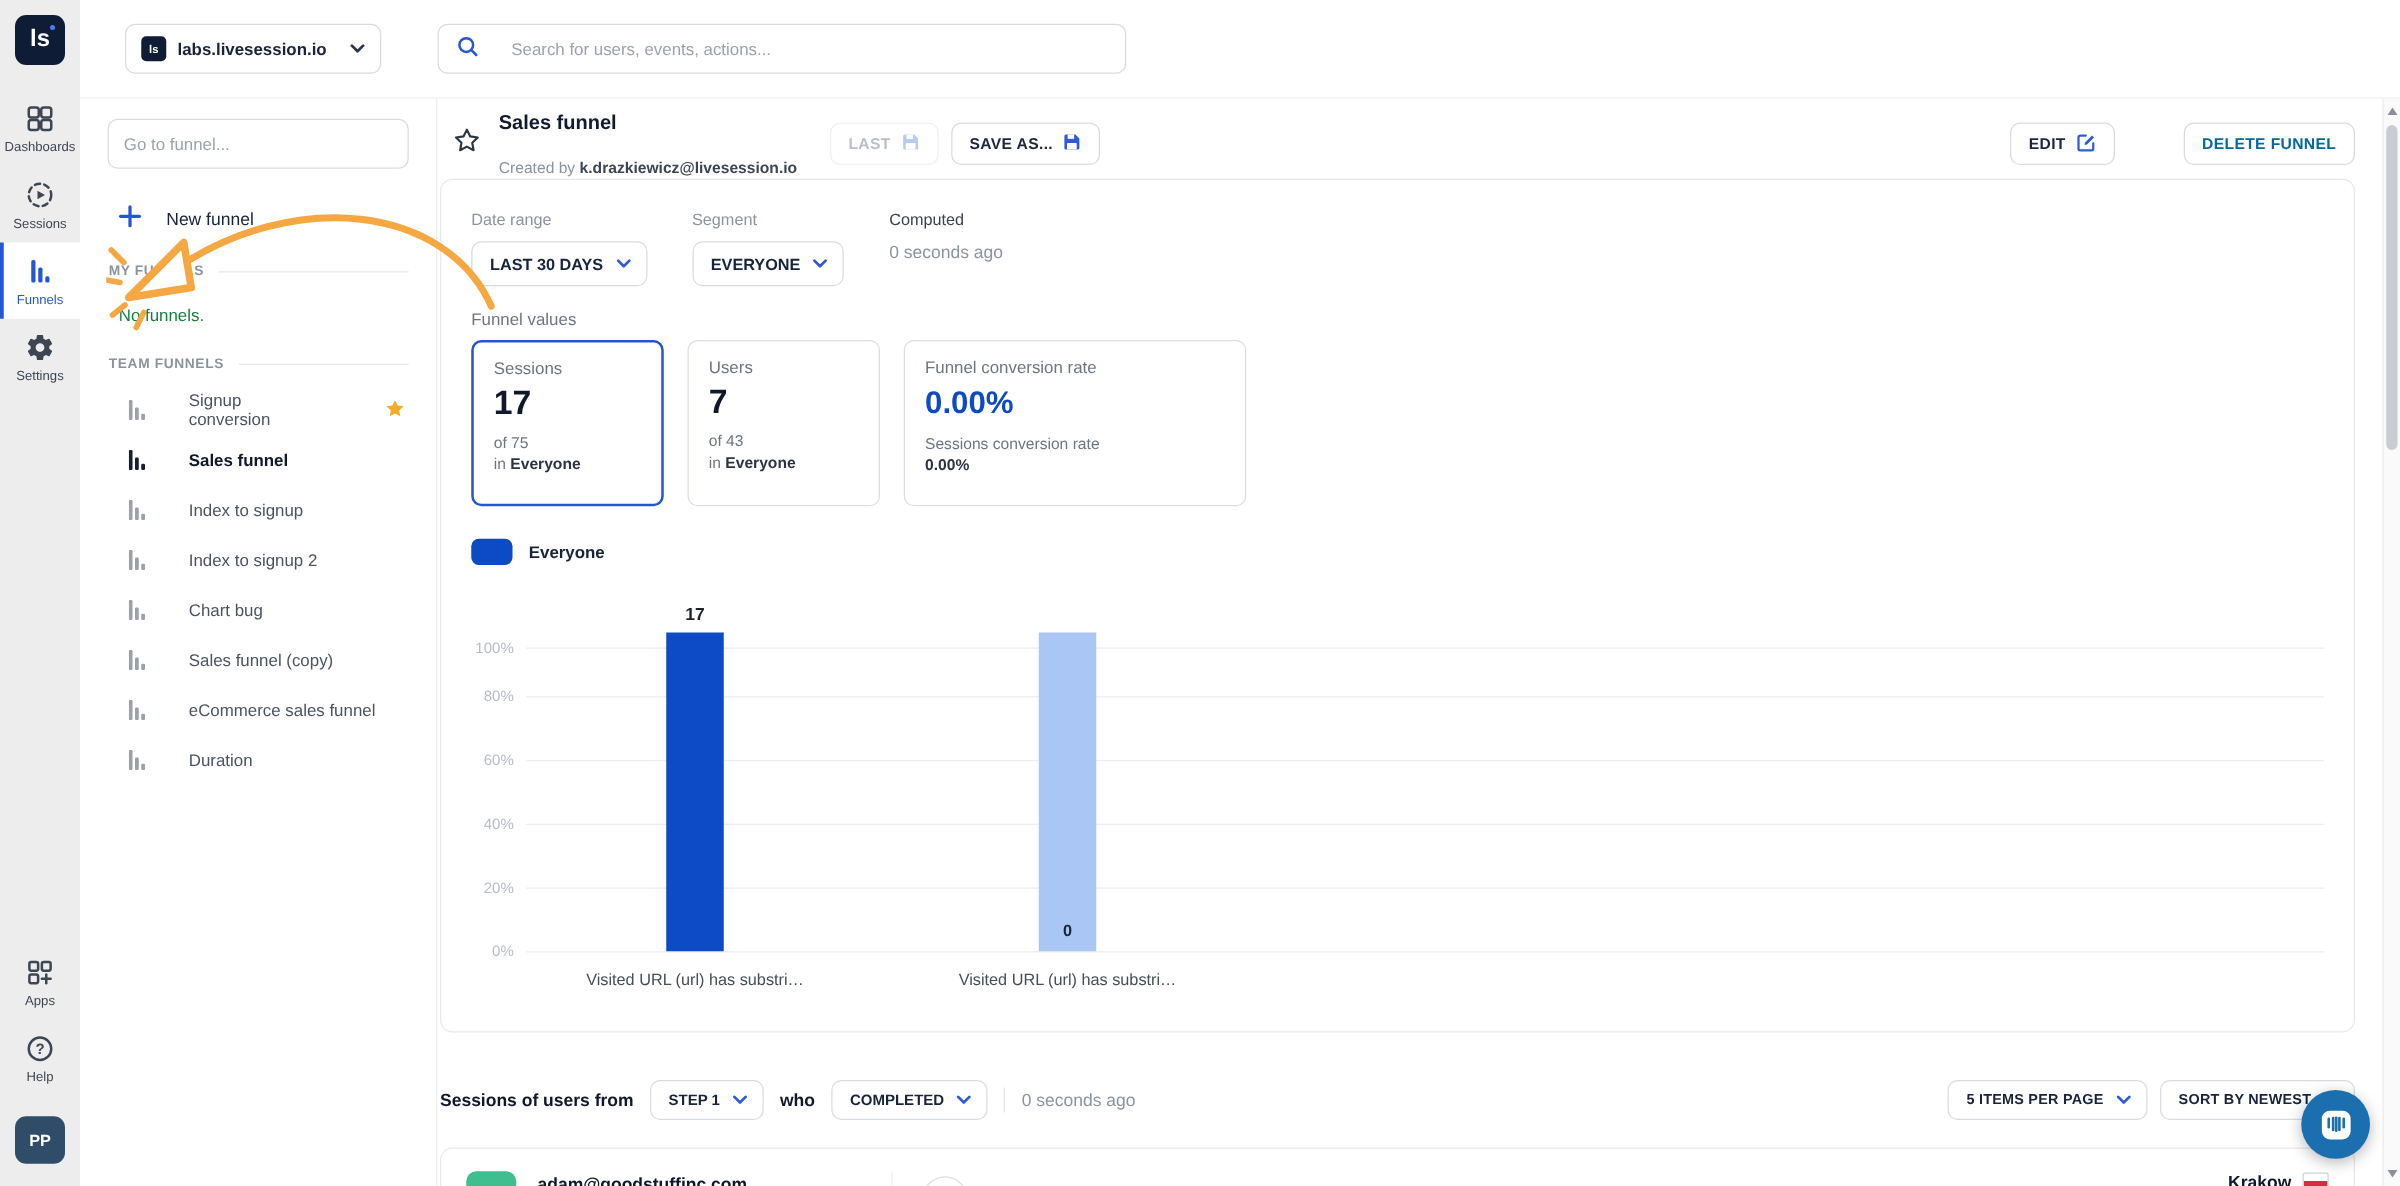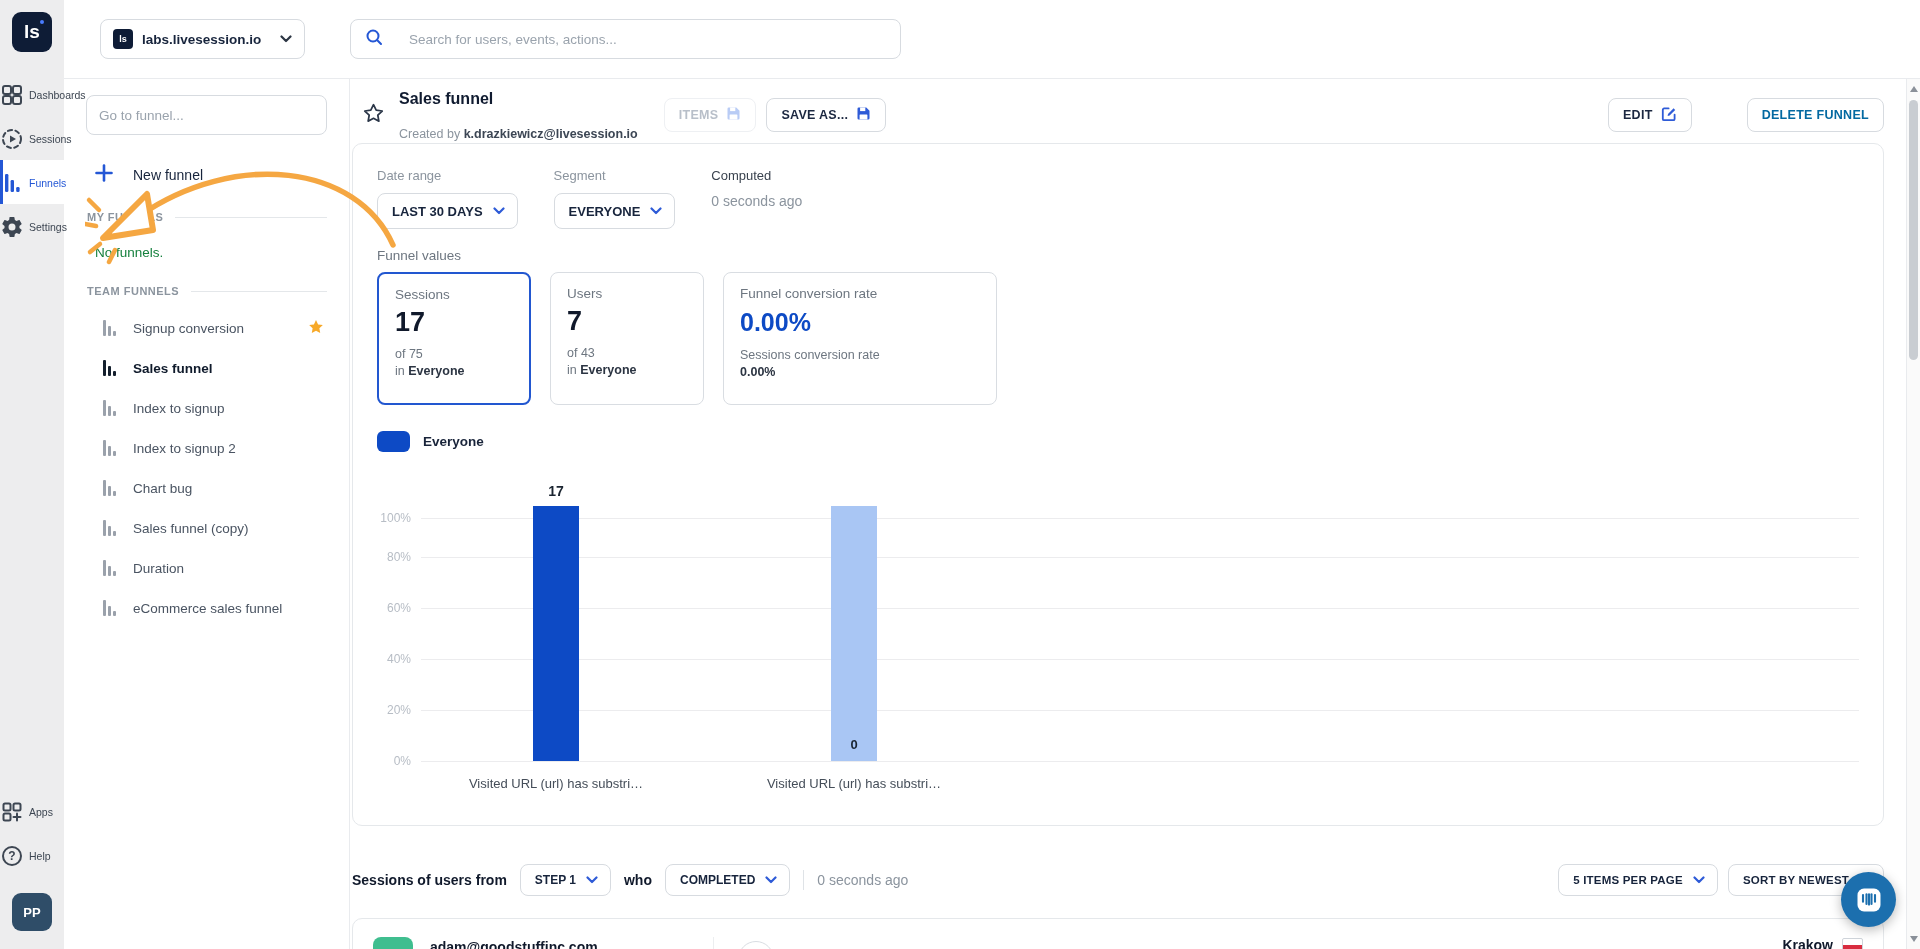--- a/index.html
+++ b/index.html
@@ -6,21 +6,21 @@
   html,body { width:1920px; height:949px; overflow:hidden; }
   body { font-family:"Liberation Sans", sans-serif; background:#fff; color:#1a2533; position:relative; }
 
   .app { display:flex; height:100%; }
 
   
   .rail { width:64px; background:#ededee; display:flex; flex-direction:column; align-items:center; flex-shrink:0; z-index:5; }
   .logo { width:40px; height:40px; margin:12px 0 20px; background:#0e1c36; border-radius:9px; color:#fff;
           display:flex; align-items:center; justify-content:center; font-weight:bold; font-size:19px; position:relative; cursor:pointer;}
   .logo .dot { position:absolute; top:8px; right:8px; width:4px; height:4px; border-radius:50%; background:#4a7dff; }
-  .rail-item { width:100%; padding:11px 0 9px; display:flex; flex-direction:row; align-items:center; gap:5px;
+  .rail-item { width:100%; padding:11px 0 9px; display:flex; flex-direction:column; align-items:center; gap:5px;
                color:#3d4652; font-size:10.5px; cursor:pointer; position:relative; }
   .rail-item svg { display:block; }
   .rail-item.active { background:#fff; color:#2457d5; }
   .rail-item.active::before { content:""; position:absolute; left:0; top:0; bottom:0; width:3px; background:#2457d5; }
   .rail-spacer { flex:1; }
   .rail-avatar { width:40px; height:38px; border-radius:9px; background:#2f4d68; color:#fff; font-size:13px; font-weight:bold;
                  display:flex; align-items:center; justify-content:center; margin:16px 0 18px; cursor:pointer; }
 
   
   .main-col { flex:1; display:flex; flex-direction:column; min-width:0; }
@@ -42,21 +42,21 @@
   .panel { width:286px; border-right:1px solid #e9ebee; padding-top:16px; flex-shrink:0; background:#fff; }
   .goto { margin:0 22px; height:40px; border:1px solid #d7dbe0; border-radius:8px; display:flex; align-items:center; padding:0 12px; }
   .goto input { border:none; outline:none; width:100%; font-size:13.5px; font-family:inherit; color:#333; }
   .goto input::placeholder { color:#9aa3ad; }
   .new-funnel { margin:28px 22px 0 30px; display:flex; align-items:center; gap:19px; font-size:14px; color:#17243c; cursor:pointer; }
   .sec-head { display:flex; align-items:center; gap:12px; margin:25px 22px 0 23px; font-size:11px; font-weight:bold;
               color:#8b949e; letter-spacing:.5px; }
   .sec-head .line { flex:1; height:1px; background:#e4e7ea; }
   .no-funnels { margin:22px 0 0 31px; font-size:13.5px; color:#15803d; }
   .f-list { margin-top:11px; }
-  .f-item { height:40px; display:flex; align-items:center; padding:0 24px 0 39px; gap:17px; font-size:13.5px; color:#4a5462; cursor:pointer; }
+  .f-item { height:40px; display:flex; align-items:center; padding:0 24px 0 39px; gap:35px; font-size:13.5px; color:#4a5462; cursor:pointer; }
   .f-item .f-ico { color:#9aa1ab; display:inline-flex; }
   .f-item.active { font-weight:bold; color:#0f1a2b; }
   .f-item.active .f-ico { color:#15202e; }
   .f-item .sp { flex:1; }
 
   
   .main { flex:1; padding:14px 36px 0 2px; min-width:0; position:relative; background:#fff; }
   .page-head { display:flex; align-items:center; height:44px; padding-left:10px; }
   .ph-title-block { margin-left:14px; }
   .ph-title { font-size:16px; font-weight:bold; color:#101b30; }
@@ -351,31 +351,31 @@
             <span>Sales funnel (copy)</span>
           </div>
           <div class="f-item">
             <span class="f-ico">
                 <svg width="13" height="16" viewBox="0 0 13 16" fill="currentColor">
                   <rect x="0" y="0" width="3" height="16" rx="1"></rect>
                   <rect x="5" y="6" width="3" height="10" rx="1"></rect>
                   <rect x="10" y="11" width="3" height="5" rx="1"></rect>
                 </svg>
               </span>
+            <span>eCommerce sales funnel</span>
+          </div>
+          <div class="f-item">
+            <span class="f-ico">
+                <svg width="13" height="16" viewBox="0 0 13 16" fill="currentColor">
+                  <rect x="0" y="0" width="3" height="16" rx="1"></rect>
+                  <rect x="5" y="6" width="3" height="10" rx="1"></rect>
+                  <rect x="10" y="11" width="3" height="5" rx="1"></rect>
+                </svg>
+              </span>
             <span>Duration</span>
-          </div>
-          <div class="f-item">
-            <span class="f-ico">
-                <svg width="13" height="16" viewBox="0 0 13 16" fill="currentColor">
-                  <rect x="0" y="0" width="3" height="16" rx="1"></rect>
-                  <rect x="5" y="6" width="3" height="10" rx="1"></rect>
-                  <rect x="10" y="11" width="3" height="5" rx="1"></rect>
-                </svg>
-              </span>
-            <span>eCommerce sales funnel</span>
           </div>
         </div>
       </aside>
 
       <main class="main">
 
         <div class="page-head">
           <span>
             <svg width="23" height="23" viewBox="0 0 24 24">
                 <path d="M12 2.8l2.8 5.7 6.3.9-4.6 4.4 1.1 6.2-5.6-3-5.6 3 1.1-6.2L2.9 9.4l6.3-.9z" fill="none" stroke="#2b3648" stroke-width="1.8" stroke-linejoin="round"></path>
@@ -383,21 +383,21 @@
           </span>
           <div class="ph-title-block">
             <div class="ph-title">Sales funnel</div>
             <div class="ph-sub">
               <span>Created by</span>
               <b>k.drazkiewicz@livesession.io</b>
             </div>
           </div>
           <div class="save-group">
             <button class="btn disabled">
-              <span>ITEMS</span>
+              <span>LAST</span>
               <span>
                 <svg width="15" height="15" viewBox="0 0 15 15">
                     <path d="M1.5 2.7a1.2 1.2 0 0 1 1.2-1.2h7.6l3.2 3.2v7.6a1.2 1.2 0 0 1-1.2 1.2H2.7a1.2 1.2 0 0 1-1.2-1.2z" fill="#b9ccf5"></path>
                     <rect x="4.1" y="1.5" width="5.2" height="3.6" fill="#fff"></rect>
                     <rect x="3.6" y="8.4" width="7.8" height="5.1" rx="0.6" fill="#fff"></rect>
                   </svg>
               </span>
             </button>
             <button class="btn">
               <span>SAVE AS...</span>

